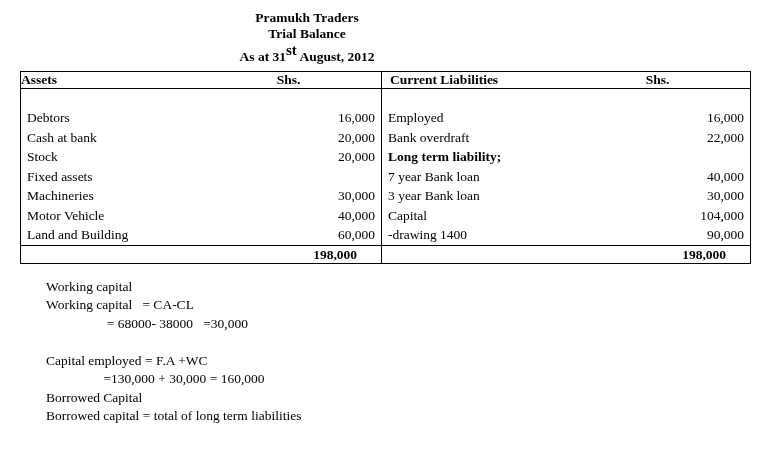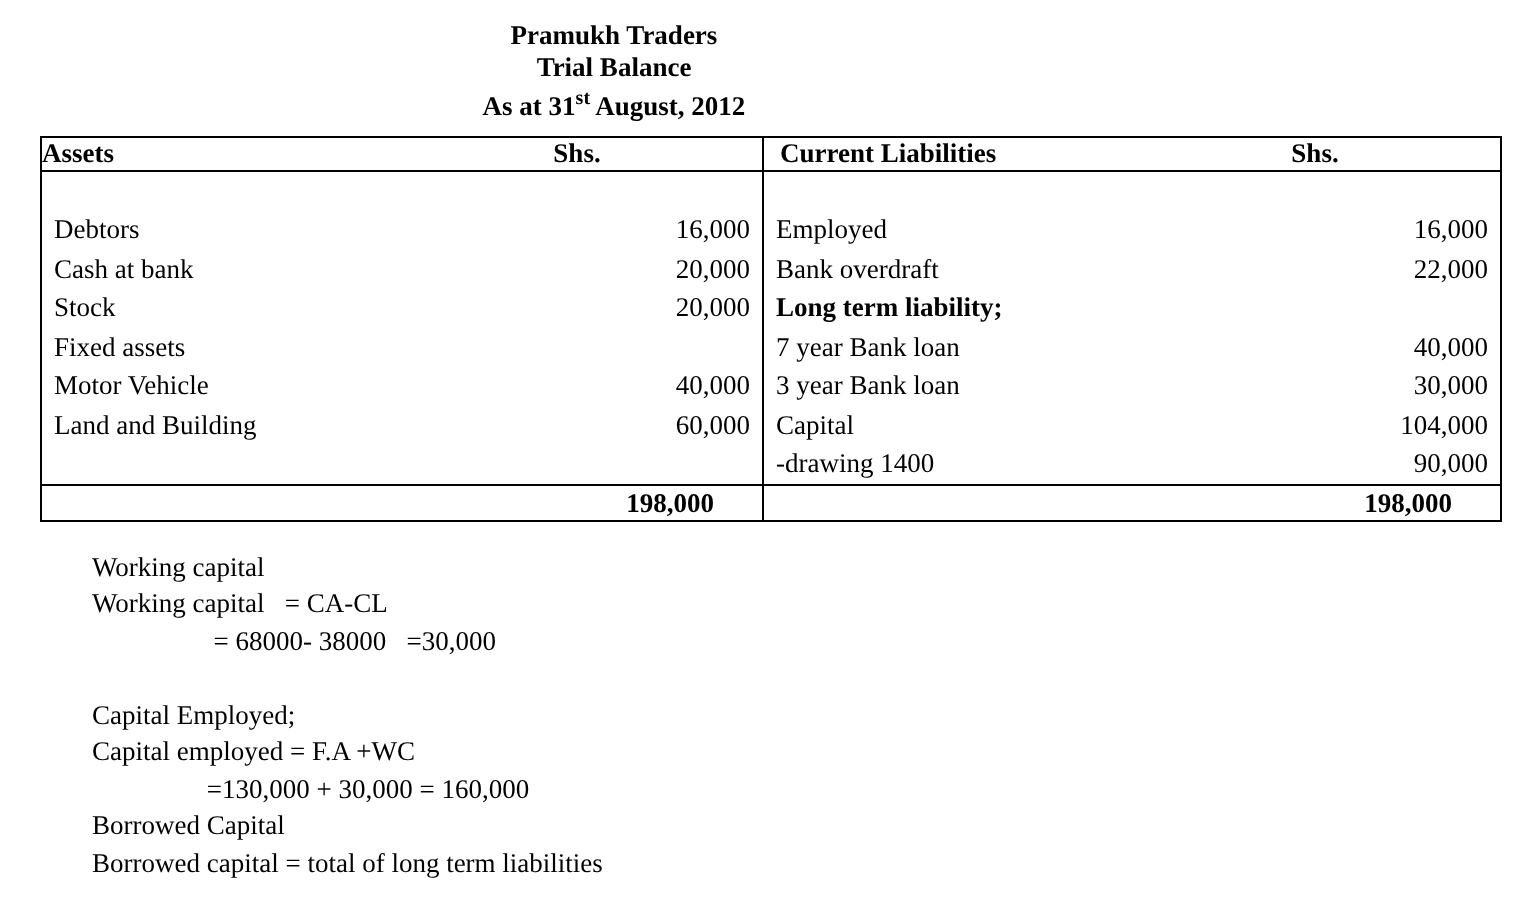--- a/index.html
+++ b/index.html
@@ -27,21 +27,21 @@
     text-align: center;
     font-weight: bold;
     font-size: 13.5px;
     line-height: 16px;
     padding-top: 10px;
   }
   .heading .line {
     display: block;
   }
   .heading sup {
-    font-size: 10px;
+    font-size: 15px;
     vertical-align: super;
   }
 
   
   .bs-wrap {
     margin: 6px 20px 0 20px;
   }
   table.bs {
     width: 725px;
     border-collapse: collapse;
@@ -147,20 +147,24 @@
                   </tr>
                   <tr>
                     <td class="lbl" style="width: 175px;">Stock</td>
                     <td class="amt">20,000</td>
                   </tr>
                   <tr>
                     <td class="lbl" style="width: 175px;">Fixed assets</td>
                     <td class="amt"></td>
                   </tr>
                   <tr>
+                    <td class="lbl" style="width: 175px;">Machineries</td>
+                    <td class="amt">30,000</td>
+                  </tr>
+                  <tr>
                     <td class="lbl" style="width: 175px;">Motor Vehicle</td>
                     <td class="amt">40,000</td>
                   </tr>
                   <tr>
                     <td class="lbl" style="width: 175px;">Land and Building</td>
                     <td class="amt">60,000</td>
                   </tr>
                 </tbody>
           </table>
         </td>
@@ -210,20 +214,19 @@
       </tr>
     </tbody>
       </table>
   </div>
 
   <div class="notes">
       <div class="note-line ind-1">Working capital</div>
       <div class="note-line ind-1">Working capital   = CA-CL</div>
       <div class="note-line ind-1">                  = 68000- 38000   =30,000</div>
       <div class="note-line ind-1">&nbsp;</div>
-      <div class="note-line ind-2">Capital Employed;</div>
       <div class="note-line ind-2">Capital employed = F.A +WC</div>
       <div class="note-line ind-2">                 =130,000 + 30,000 = 160,000</div>
       <div class="note-line ind-2">Borrowed Capital</div>
       <div class="note-line ind-2">Borrowed capital = total of long term liabilities</div>
     </div>
 
 </div>
 
 </body></html>

